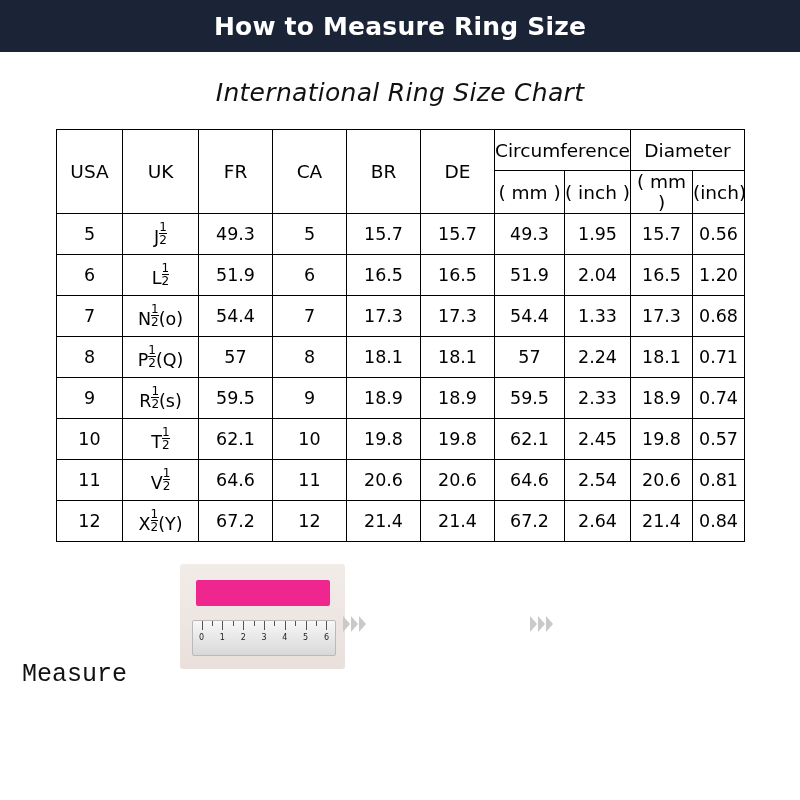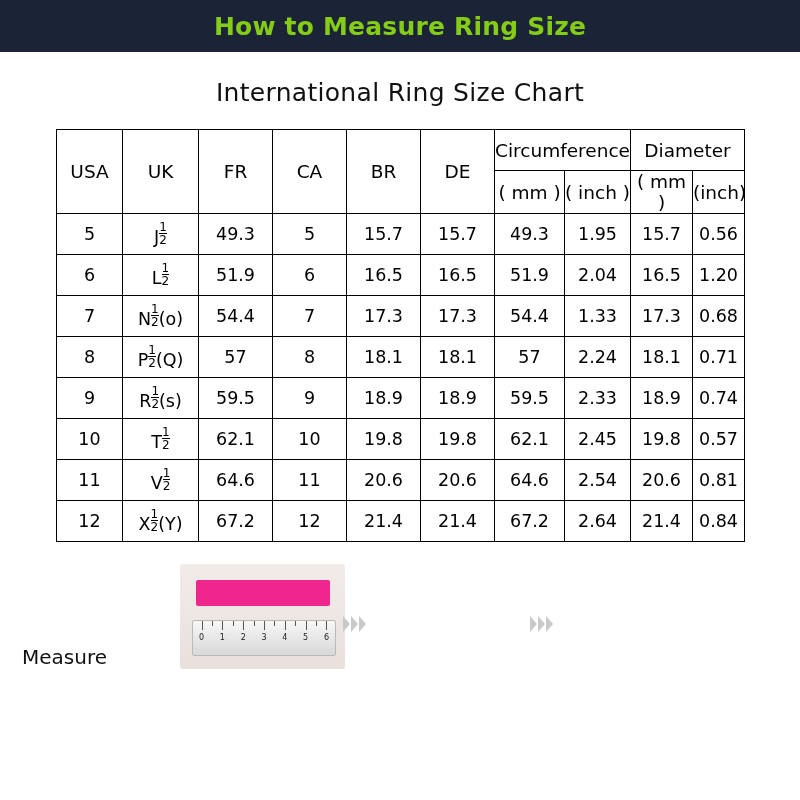--- a/index.html
+++ b/index.html
@@ -16,37 +16,38 @@
   .page {
     position: relative;
     width: 800px;
     height: 800px;
     background: #ffffff;
   }
   
   .header {
     height: 52px;
     background: #1b2336;
-    color: #84cc16;
+    color: #ffffff;
     display: flex;
     align-items: center;
     justify-content: center;
   }
   .header-title {
     font-size: 25px;
     font-weight: bold;
     letter-spacing: 0.2px;
   }
   
   .chart-title {
     text-align: center;
     font-size: 25px;
     color: #111111;
     margin-top: 26px;
     letter-spacing: 0.3px;
+    font-style: italic;
   }
   
   .table-wrap {
     margin: 22px auto 0 auto;
     width: 688px;
   }
   table.ring {
     border-collapse: collapse;
     width: 100%;
     table-layout: fixed;
@@ -83,23 +84,24 @@
   .frac .d { display: block; border-top: 1px solid #000; }
   
   .measure-section {
     position: relative;
     margin-top: 22px;
     height: 210px;
   }
   .measure-label {
     position: absolute;
     left: 22px;
-    top: 81px;
-    font-size: 20px;
+    top: 96px;
+    font-size: 25px;
     color: #111;
+    font-family: Liberation Mono, monospace;
   }
   .steps {
     position: absolute;
     left: 180px;
     top: 0;
     display: flex;
     gap: 22px;
   }
   .step {
     width: 165px;

